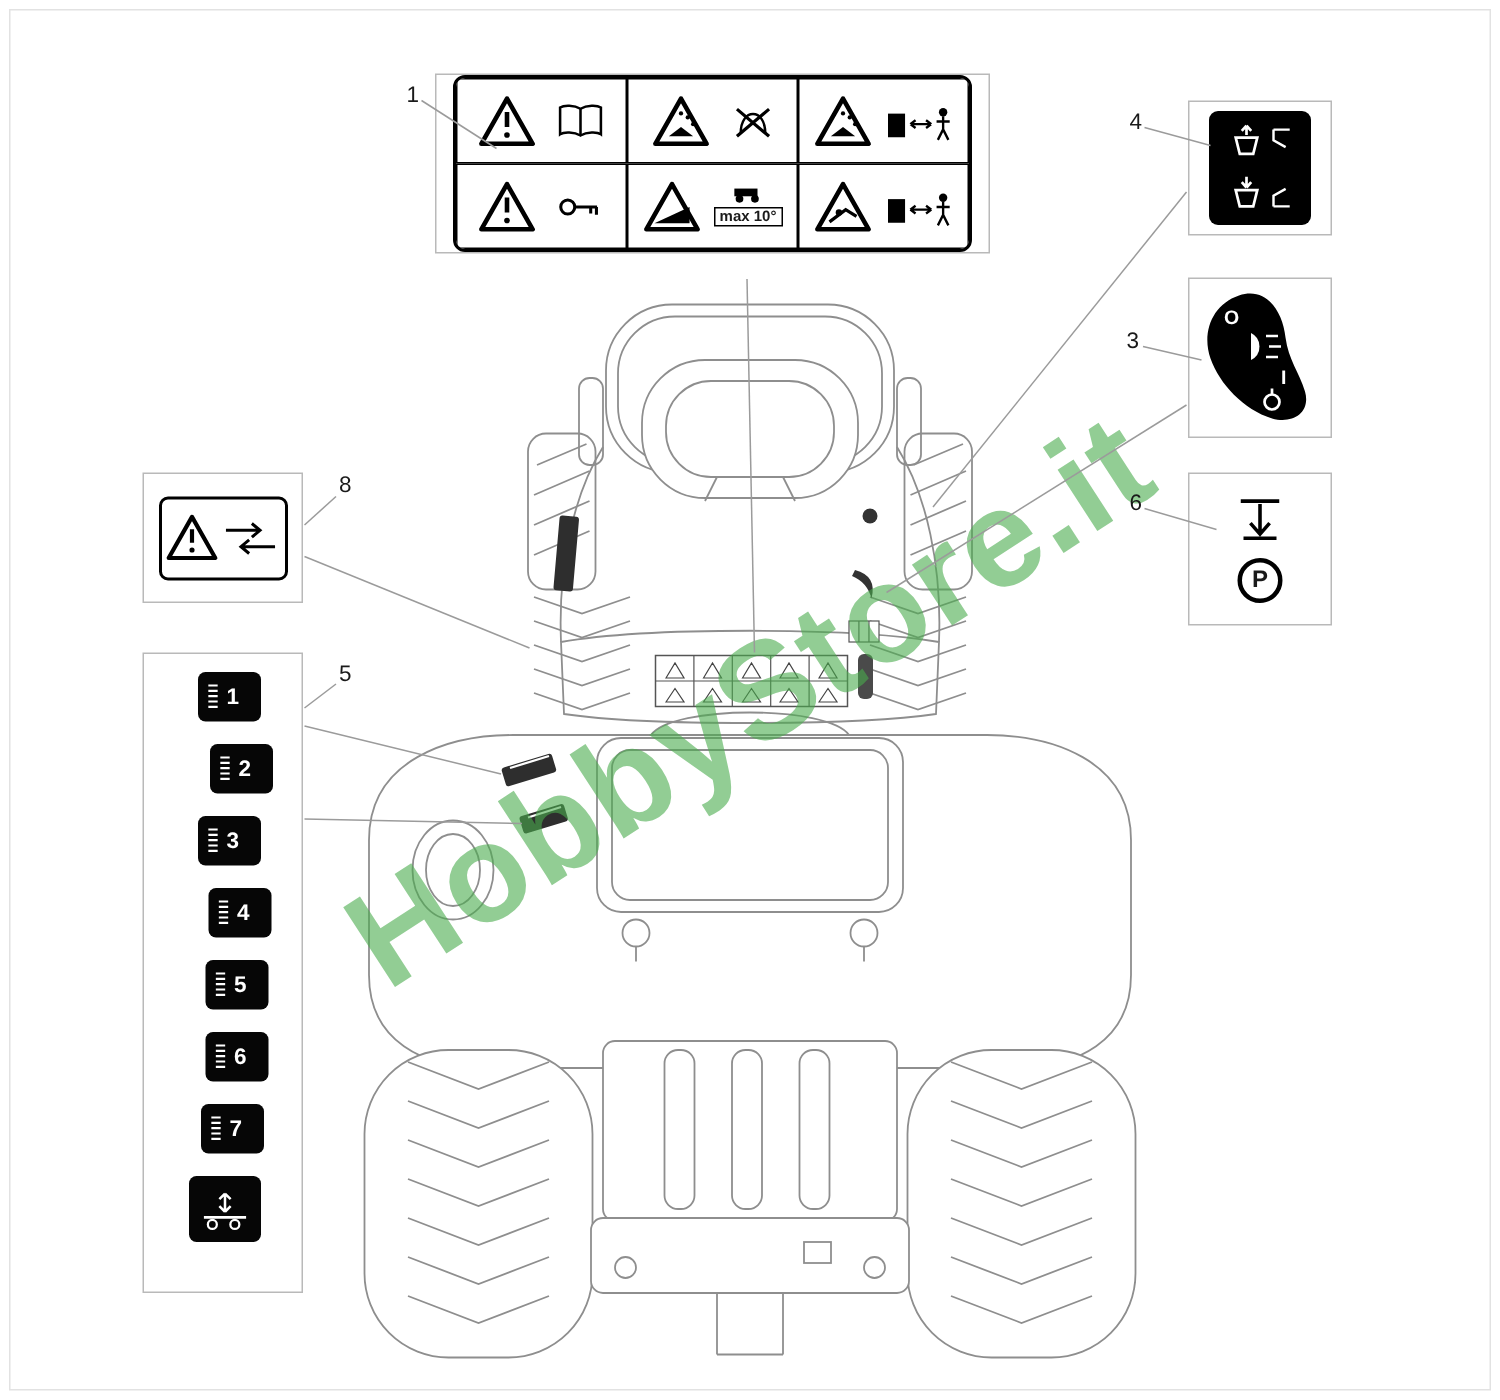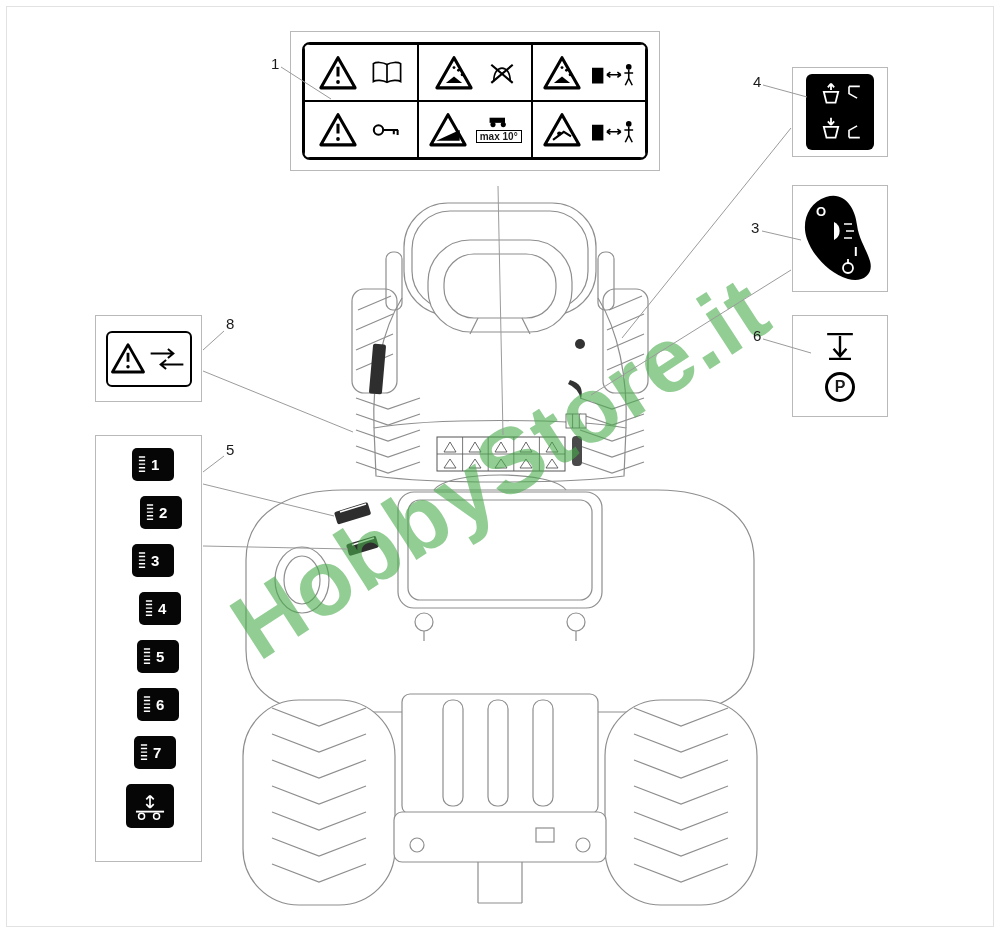--- a/index.html
+++ b/index.html
@@ -148,21 +148,21 @@
       <circle cx="580" cy="344" r="5" fill="#333"></circle>
       <path d="M570 380 q15 4 11 19 q-3 -11 -13 -15 z" fill="#333"></path>
       <rect x="566" y="414" width="20" height="14" fill="#fff" stroke="#555" stroke-width="0.8"></rect>
       <path d="M572.6 414 V428 M579.3 414 V428" stroke="#555" stroke-width="0.8"></path>
       <rect x="572" y="436" width="10" height="30" rx="4" fill="#4a4a4a"></rect>
     </g>
   </svg>
 
   <div class="watermark">HobbyStore.it</div>
 
-  <div class="obox" style="left:290px;top:31px;width:370px;height:140px">
+  <div class="obox" style="left:290px;top:49px;width:370px;height:120px">
     <div class="wp">
       <div class="wp-cell">
         <svg viewBox="0 0 44 40" width="40" height="36">
           <path d="M22 3 L41 36.5 H3 Z" fill="#fff" stroke="#000" stroke-width="3.4" stroke-linejoin="round"></path>
           <path d="M22 13 v11" stroke="#000" stroke-width="3.4"></path>
             <circle cx="22" cy="30" r="2.1" fill="#000"></circle>
         </svg>
         <svg viewBox="0 0 40 30" width="34" height="26">
           <path d="M20 5 C15 2 7 2 4 4 V25 C7 23 15 23 20 26 C25 23 33 23 36 25 V4 C33 2 25 2 20 5 Z" fill="#fff" stroke="#000" stroke-width="2"></path>
           <path d="M20 5 V26" stroke="#000" stroke-width="2"></path>

